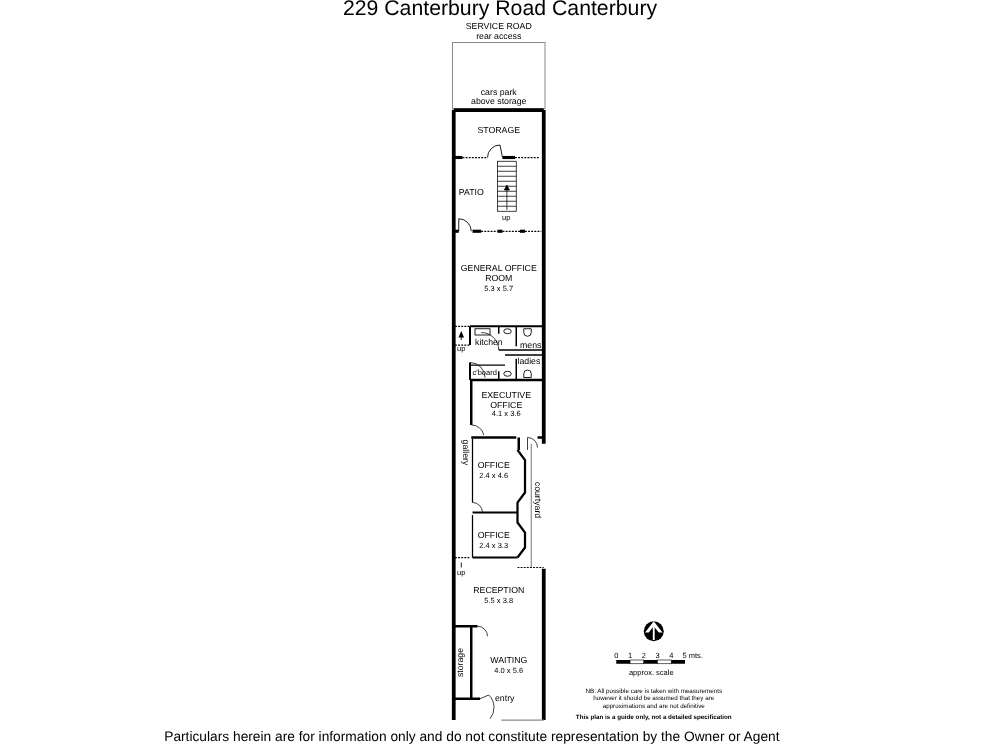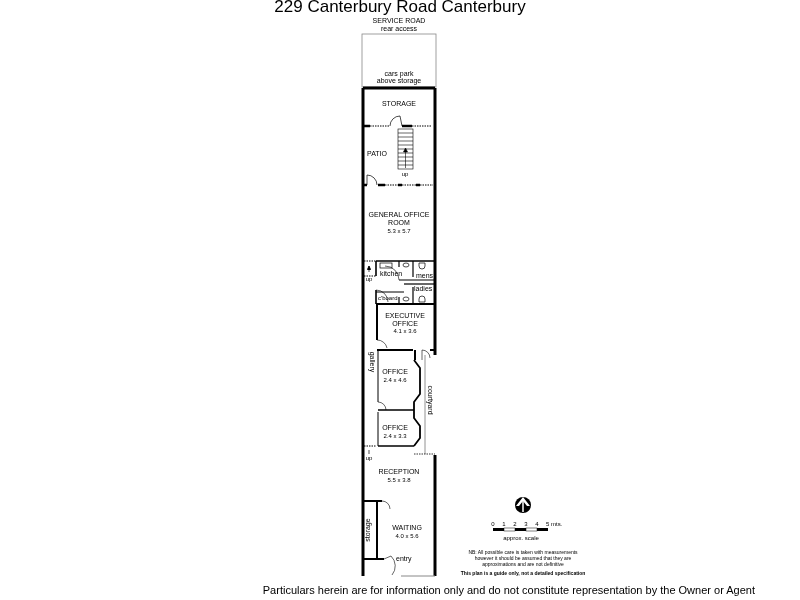--- a/index.html
+++ b/index.html
@@ -1,18 +1,18 @@
 <!DOCTYPE html>
 <html><head>
 <meta charset="utf-8">
 <style>
   html,body{margin:0;padding:0;background:#fff;}
   body{width:800px;height:600px;position:relative;overflow:hidden;font-family:"Liberation Sans",sans-serif;color:#000;}
   .title{position:absolute;left:0;top:-3px;width:800px;text-align:center;font-size:17px;}
-  .footer{position:absolute;left:0;top:584px;width:755px;text-align:right;font-size:11px;}
+  .footer{position:absolute;left:0;top:584px;width:755px;text-align:center;font-size:11px;}
   .plan{position:absolute;left:0;top:0;}
   .lbl{font-family:"Liberation Sans",sans-serif;font-size:7px;fill:#000;}
   .lbl-sm{font-family:"Liberation Sans",sans-serif;font-size:6px;fill:#000;}
 </style>
 </head>
 <body>
 
 <div class="title">229 Canterbury Road Canterbury</div>
 
 <svg class="plan" width="800" height="600" viewBox="0 0 800 600">

